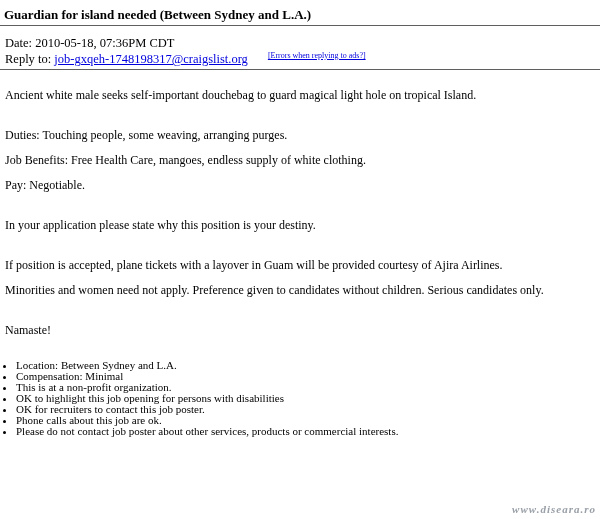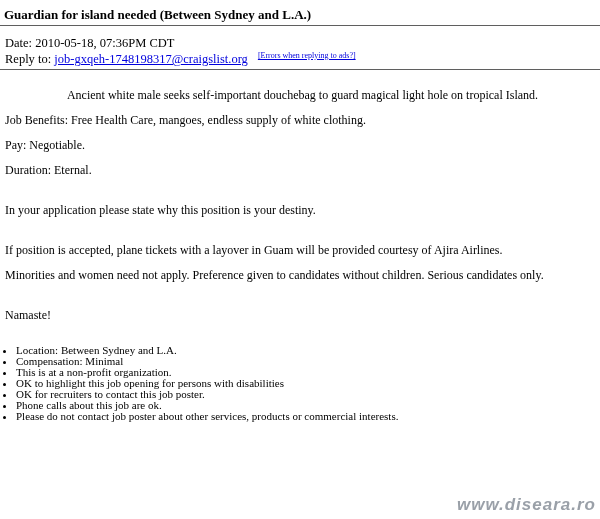--- a/index.html
+++ b/index.html
@@ -36,46 +36,46 @@
     text-decoration: underline;
     cursor: pointer;
   }
   a.errors-link {
     color: #0000dd;
     text-decoration: underline;
     cursor: pointer;
     font-size: 8px;
     position: relative;
     top: -5px;
-    margin-left: 10px;
+    margin-left: 20px;
     white-space: nowrap;
   }
   .para {
     margin: 0 0 0 5px;
     font-size: 12px;
     line-height: 15px;
     white-space: nowrap;
   }
-  .first  { margin-top: 18px; text-align: center; }
+  .first  { margin-top: 18px; }
   .gap-s  { margin-top: 10px; }
   .gap-l  { margin-top: 25px; }
   ul.attrs {
     margin: 22px 0 0 0;
     padding: 0 16px 0 16px;
     font-size: 11px;
     line-height: 11px;
     list-style: disc outside;
   }
   ul.attrs li { white-space: nowrap; }
   .watermark {
     position: absolute;
     right: 4px;
     bottom: 4px;
-    font-family: Liberation Sans, sans-serif;
-    font-size: 17px;
+    font-family: Liberation Serif, serif;
+    font-size: 11px;
     font-weight: bold;
     font-style: italic;
     letter-spacing: 1px;
     color: #9aa0a8;
     text-shadow:
       -1px -1px 0 #ffffff,
        1px -1px 0 #ffffff,
       -1px  1px 0 #ffffff,
        1px  1px 0 #ffffff;
   }
@@ -89,23 +89,23 @@
 
 <div class="meta">
   <div class="meta-line"><span>Date:</span>&nbsp;<span>2010-05-18, 07:36PM CDT</span></div>
   <div class="meta-line"><span>Reply to:</span>&nbsp;<a class="reply-link">job-gxqeh-1748198317@craigslist.org</a><a class="errors-link">[Errors when replying to ads?]</a></div>
 </div>
 
 <hr class="divider hr-bottom">
 
 <div>
   <p class="para first">Ancient white male seeks self-important douchebag to guard magical light hole on tropical Island.</p>
+  <p class="para gap-l">Duties: Touching people, some weaving, arranging purges.</p>
   <p class="para gap-s">Job Benefits: Free Health Care, mangoes, endless supply of white clothing.</p>
   <p class="para gap-s">Pay: Negotiable.</p>
-  <p class="para gap-s">Duration: Eternal.</p>
   <p class="para gap-l">In your application please state why this position is your destiny.</p>
   <p class="para gap-l">If position is accepted, plane tickets with a layover in Guam will be provided courtesy of Ajira Airlines.</p>
   <p class="para gap-s">Minorities and women need not apply. Preference given to candidates without children. Serious candidates only.</p>
   <p class="para gap-l">Namaste!</p>
 </div>
 
 <ul class="attrs">
   <li>Location: Between Sydney and L.A.</li>
   <li>Compensation: Minimal</li>
   <li>This is at a non-profit organization.</li>

